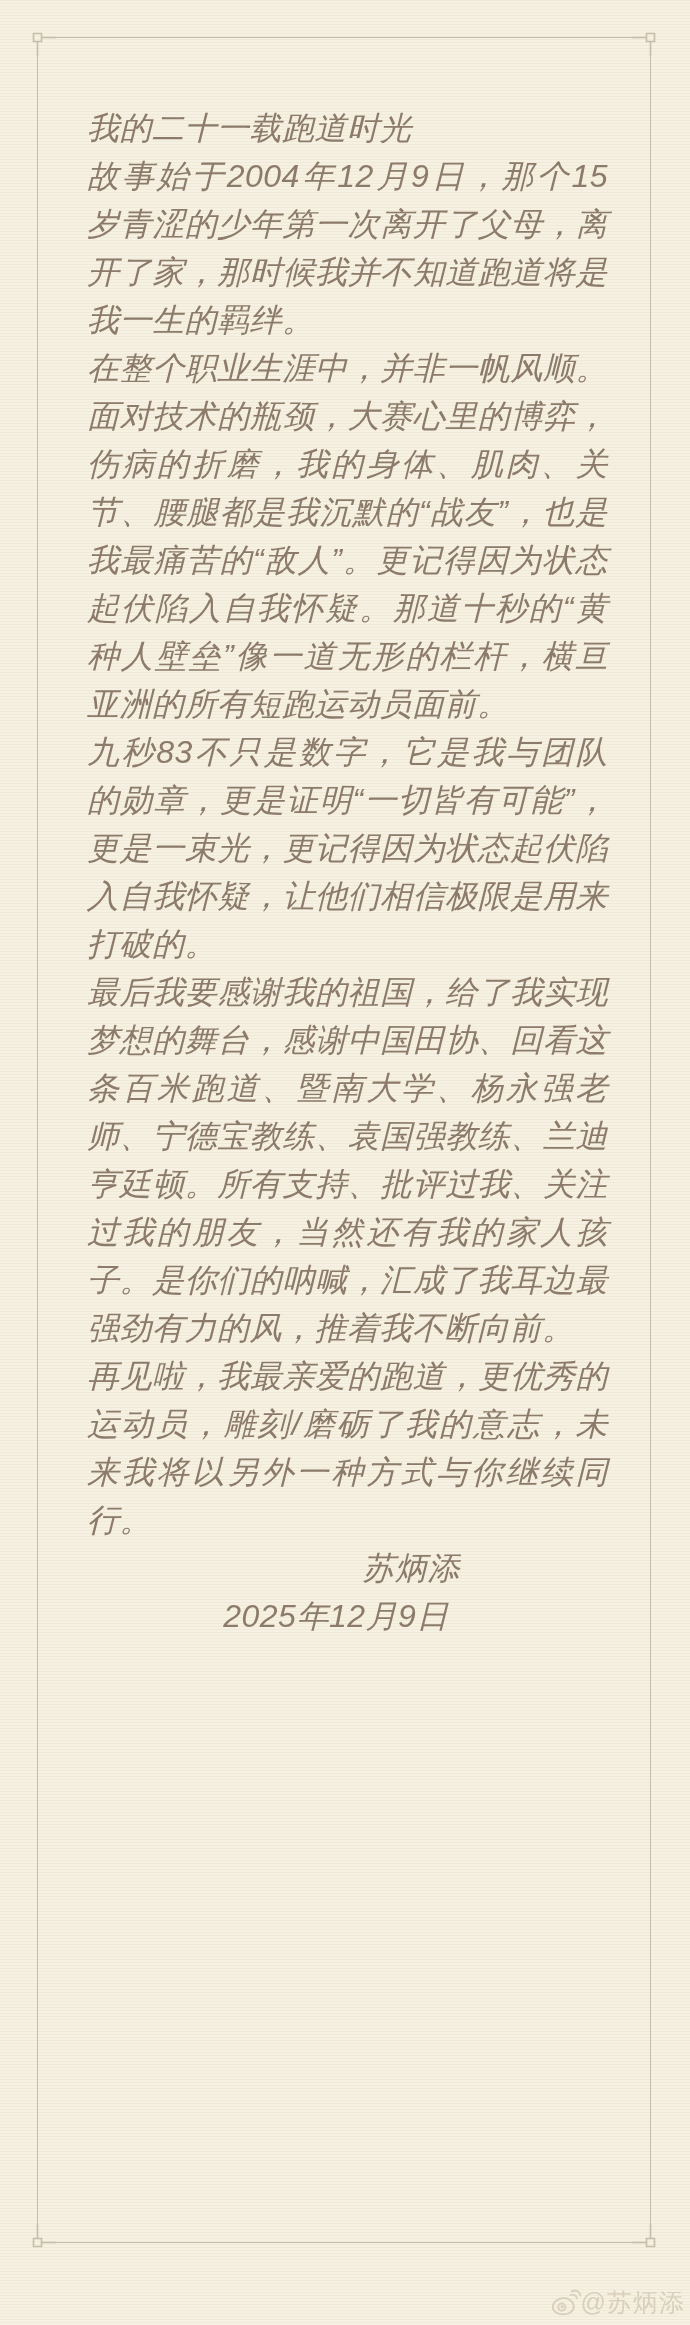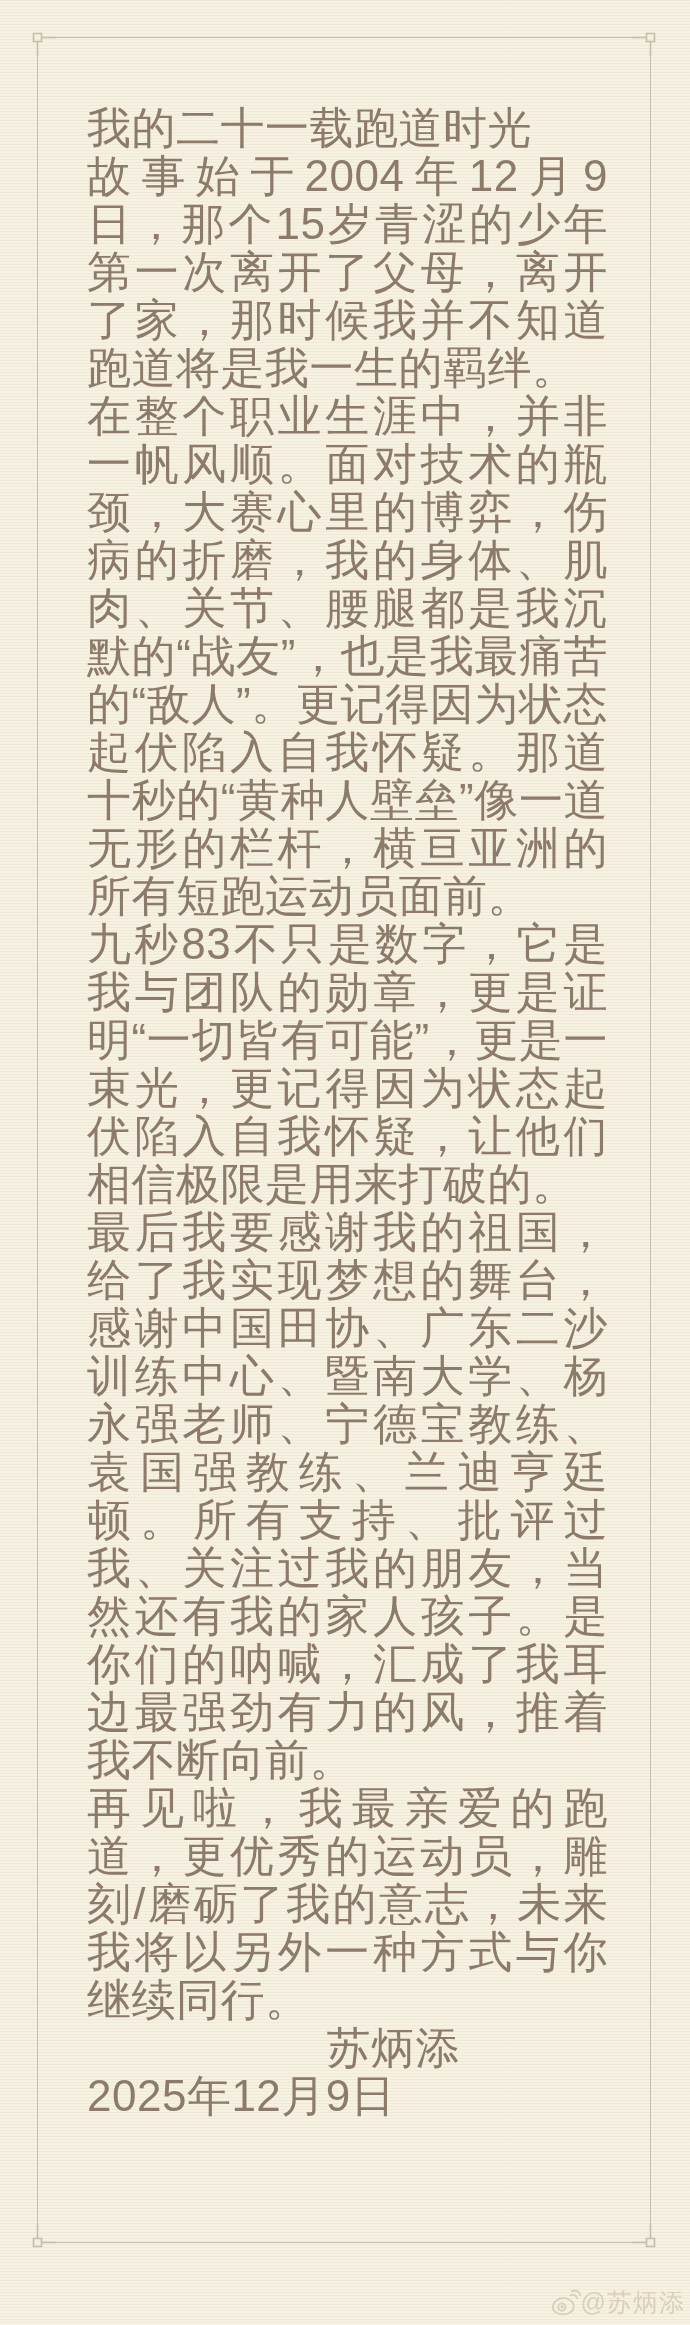--- a/index.html
+++ b/index.html
@@ -44,35 +44,36 @@
   .corner.tl{left:30px;top:30px;}
   .corner.tr{left:632px;top:30px;}
   .corner.bl{left:30px;top:2224px;}
   .corner.br{left:632px;top:2224px;}
   .content{
     position:absolute;
     left:87px;
     top:104px;
     width:521px;
     color:var(--text-color);
-    font-size:44px;
+    font-size:32px;
     line-height:48px;
     letter-spacing:0.5px;
+    font-style:italic;
   }
   .content p{
     margin:0;
     text-align:justify;
     text-justify:inter-ideograph;
   }
   .content p.sig{
     text-align:right;
     padding-right:148px;
   }
   .content p.date{
-    text-align:left;
+    text-align:center;
     padding-right:23px;
   }
   .watermark{
     position:absolute;
     right:5px;
     top:2286px;
     display:flex;
     align-items:center;
     color:var(--watermark-color);
     font-size:25px;
@@ -114,21 +115,21 @@
     <path d="M14.5 14.5 h8 v8 h-8 z"></path>
       <path d="M0 18.5 H14.5"></path>
       <path d="M18.5 0 V14.5"></path>
   </svg>
 
   <div class="content">
     <p>我的二十一载跑道时光</p>
     <p>故事始于2004年12月9日，那个15岁青涩的少年第一次离开了父母，离开了家，那时候我并不知道跑道将是我一生的羁绊。</p>
     <p>在整个职业生涯中，并非一帆风顺。面对技术的瓶颈，大赛心里的博弈，伤病的折磨，我的身体、肌肉、关节、腰腿都是我沉默的“战友”，也是我最痛苦的“敌人”。更记得因为状态起伏陷入自我怀疑。那道十秒的“黄种人壁垒”像一道无形的栏杆，横亘亚洲的所有短跑运动员面前。</p>
     <p>九秒83不只是数字，它是我与团队的勋章，更是证明“一切皆有可能”，更是一束光，更记得因为状态起伏陷入自我怀疑，让他们相信极限是用来打破的。</p>
-    <p>最后我要感谢我的祖国，给了我实现梦想的舞台，感谢中国田协、广东二沙训练中心、暨南大学、杨永强老师、宁德宝教练、袁国强教练、兰迪亨廷顿。所有支持、批评过我、关注过我的朋友，当然还有我的家人孩子。是你们的呐喊，汇成了我耳边最强劲有力的风，推着我不断向前。</p>
+    <p>最后我要感谢我的祖国，给了我实现梦想的舞台，感谢中国田协、回看这条百米跑道、暨南大学、杨永强老师、宁德宝教练、袁国强教练、兰迪亨廷顿。所有支持、批评过我、关注过我的朋友，当然还有我的家人孩子。是你们的呐喊，汇成了我耳边最强劲有力的风，推着我不断向前。</p>
     <p>再见啦，我最亲爱的跑道，更优秀的运动员，雕刻/磨砺了我的意志，未来我将以另外一种方式与你继续同行。</p>
     <p class="sig">苏炳添</p>
     <p class="date">2025年12月9日</p>
   </div>
 
   <div class="watermark">
     <svg width="31" height="28" viewBox="0 0 34 30">
       <path d="M15 9.5 C8.5 9.5 3 14.5 3 19.5 C3 24.5 8.5 27.5 14.5 27.5 C21 27.5 26 24 26 19 C26 13.5 21 9.5 15 9.5 Z"></path>
       <circle cx="13" cy="19.5" r="4"></circle>
       <circle cx="13.4" cy="19" r="0.8"></circle>

